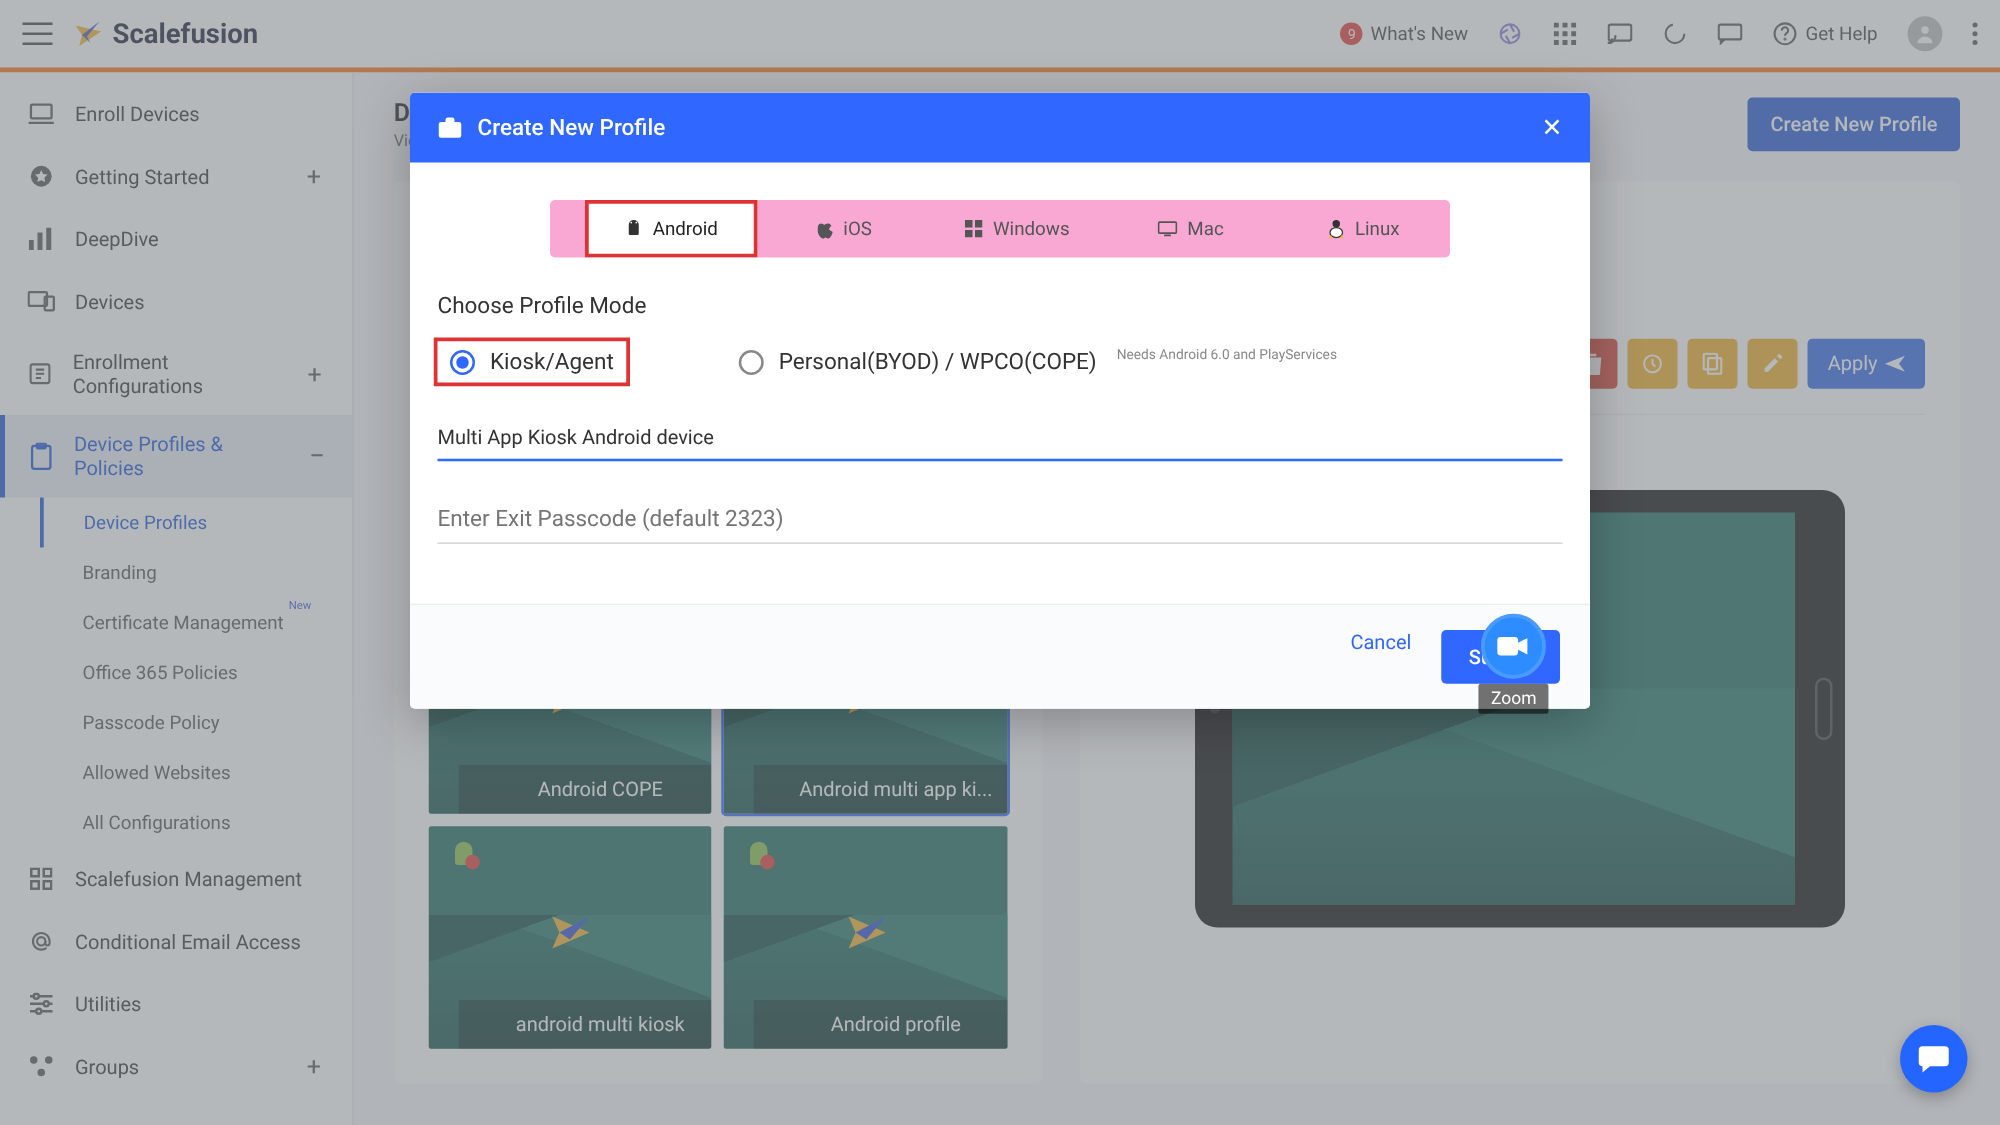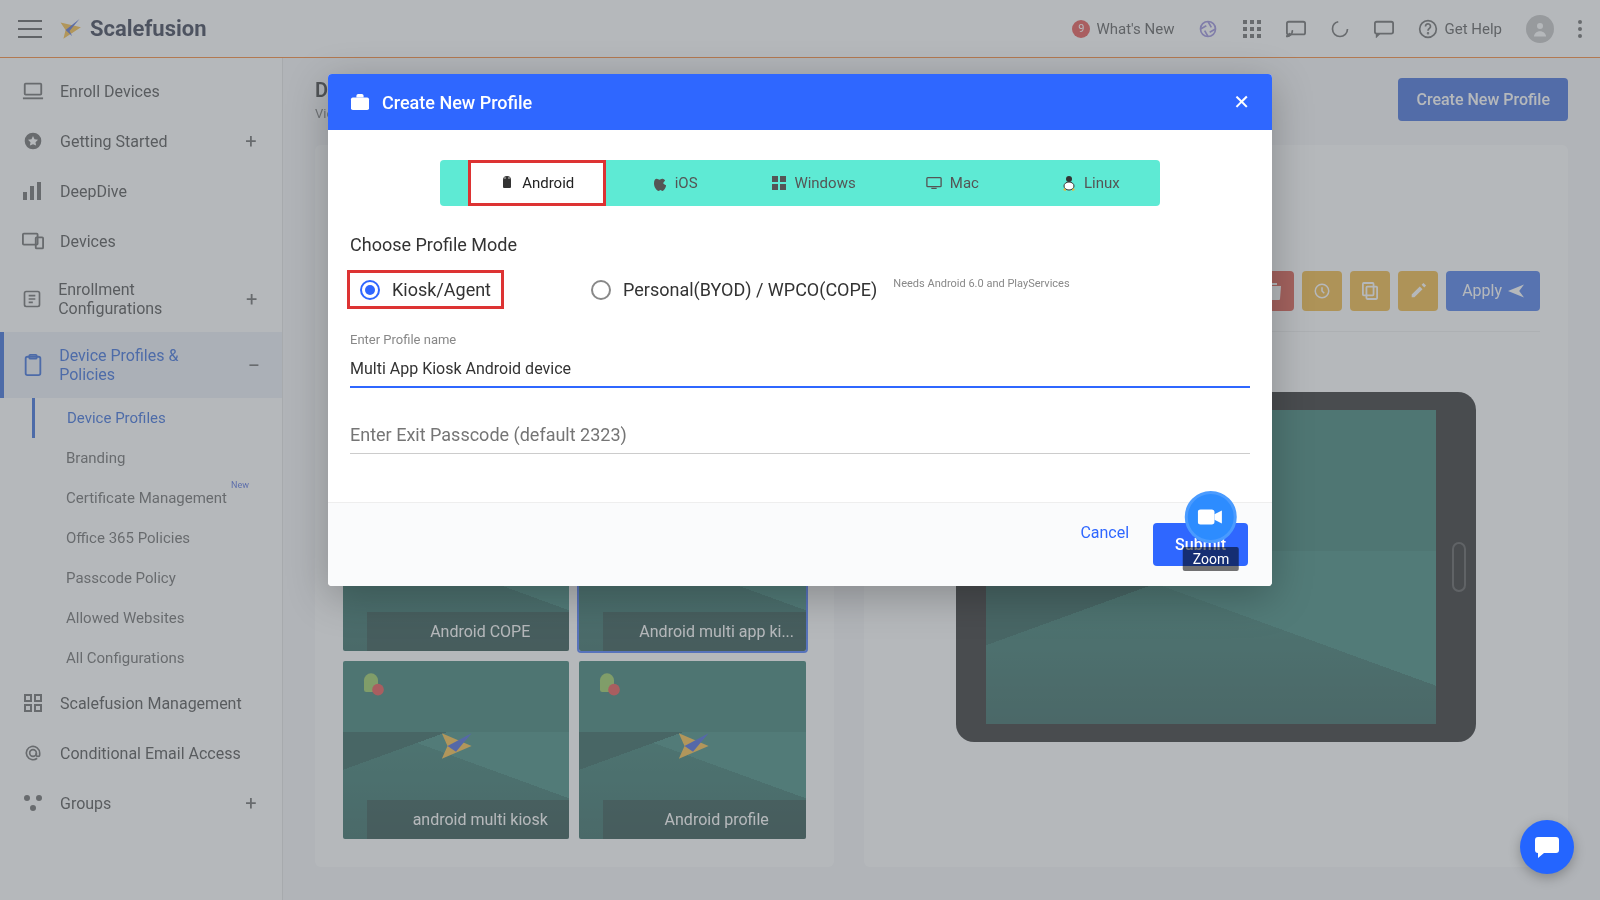--- a/index.html
+++ b/index.html
@@ -1,19 +1,19 @@
 <!DOCTYPE html>
 <html><head>
 <meta charset="utf-8">
 <style>
   * { box-sizing: border-box; margin: 0; padding: 0; font-family: -apple-system, BlinkMacSystemFont, "Segoe UI", Roboto, sans-serif; }
   body { width: 1600px; height: 900px; overflow: hidden; background: #fff; position: relative; }
 
   
-  .topbar { height: 58px; border-bottom: 1px solid #f97316; display: flex; align-items: center; padding: 0 18px; gap: 18px; }
+  .topbar { height: 58px; border-bottom: 4px solid #f97316; display: flex; align-items: center; padding: 0 18px; gap: 18px; }
   .hamburger { width: 24px; height: 18px; display: flex; flex-direction: column; justify-content: space-between; cursor: pointer; }
   .hamburger span { height: 2px; background: #444; }
   .logo-wrap { display: flex; align-items: center; gap: 8px; }
   .logo-icon { width: 22px; height: 22px; transform: rotate(-10deg); }
   .logo-text { font-size: 22px; font-weight: 700; color: #1a1f36; }
   .topbar-spacer { flex: 1; }
   .topbar-right { display: flex; align-items: center; gap: 24px; color: #555; }
   .wn-badge { width: 18px; height: 18px; border-radius: 50%; background: #e53935; color: #fff; font-size: 11px; display: inline-flex; align-items: center; justify-content: center; margin-right: 6px; }
   .topbar-item { display: flex; align-items: center; font-size: 15px; color: #444; cursor: pointer; }
   .topbar-ico { width: 20px; height: 20px; display: inline-flex; align-items: center; justify-content: center; color: #555; }
@@ -69,21 +69,21 @@
   .zoom-app { position:absolute; top: 26%; left:50%; transform:translateX(-50%); text-align:center; z-index:2; }
   .zoom-icon { width:52px; height:52px; border-radius:50%; background:#2d8cff; display:flex; align-items:center; justify-content:center; margin:0 auto; border:3px solid #4a9bff; }
   .zoom-label { background: rgba(0,0,0,0.55); color:#fff; font-size:14px; padding:4px 10px; margin-top:4px; border-radius:2px; }
 
   
   .overlay { position:absolute; inset:0; background: rgba(120,125,132,0.55); display:flex; align-items:flex-start; justify-content:center; padding-top: 74px; }
   .modal { width: 944px; background:#fff; border-radius:4px; box-shadow: 0 10px 40px rgba(0,0,0,0.25); overflow:hidden; }
   .modal-head { background:#2f67ff; color:#fff; padding: 16px 22px; display:flex; align-items:center; gap:12px; font-size:18px; font-weight:500; }
   .modal-close { margin-left:auto; cursor:pointer; font-size:20px; color:#fff; }
   .modal-body { padding: 30px 22px 20px; }
-  .tabs { display:flex; background:#5eead4; border-radius:4px; overflow:hidden; margin: 0 90px 28px; padding-left: 28px; }
+  .tabs { display:flex; background:#f9a8d4; border-radius:4px; overflow:hidden; margin: 0 90px 28px; padding-left: 28px; }
   .tab { flex:1; text-align:center; padding: 14px 0; font-size:15px; color:#555; cursor:pointer; display:flex; align-items:center; justify-content:center; gap:8px; }
   .tab.active { background:#fff; color:#222; }
   .tab.highlighted { outline: 3px solid #d33; outline-offset:-3px; }
   .section-title { font-size:18px; color:#333; margin-bottom: 18px; }
   .radio-row { display:flex; gap: 80px; align-items:center; margin-bottom: 26px; }
   .radio-opt { display:flex; align-items:center; gap: 12px; font-size:18px; color:#333; cursor:pointer; padding:6px 10px; }
   .radio-opt.highlighted { outline:3px solid #d33; outline-offset:0; }
   .radio-dot { width:20px; height:20px; border-radius:50%; border:2px solid #888; display:flex; align-items:center; justify-content:center; }
   .radio-dot.on { border-color:#2f67ff; }
   .radio-dot.on::after { content:""; width:10px; height:10px; border-radius:50%; background:#2f67ff; }
@@ -264,20 +264,31 @@
       <span>Scalefusion Management</span>
     </div>
     <div class="side-item">
       <span class="side-icon">
           <svg width="20" height="20" viewBox="0 0 24 24" fill="none" stroke="currentColor" stroke-width="2">
             <circle cx="12" cy="12" r="4"></circle>
             <path d="M16 12v2a2 2 0 004 0v-2a8 8 0 10-3 6.3"></path>
           </svg>
         </span>
       <span>Conditional Email Access</span>
+    </div>
+    <div class="side-item">
+      <span class="side-icon">
+          <svg width="20" height="18" viewBox="0 0 20 18" fill="none" stroke="currentColor" stroke-width="2">
+            <path d="M1 3h18M1 9h18M1 15h18"></path>
+            <circle cx="6" cy="3" r="2" fill="#fff"></circle>
+            <circle cx="14" cy="9" r="2" fill="#fff"></circle>
+            <circle cx="8" cy="15" r="2" fill="#fff"></circle>
+          </svg>
+        </span>
+      <span>Utilities</span>
     </div>
     <div class="side-item">
       <span class="side-icon">
           <svg width="20" height="18" viewBox="0 0 20 18" fill="currentColor">
             <circle cx="4" cy="4" r="3"></circle>
             <circle cx="16" cy="4" r="3"></circle>
             <circle cx="10" cy="14" r="3"></circle>
           </svg>
         </span>
       <span>Groups</span>
@@ -465,21 +476,20 @@
           <span class="radio-dot on"></span>
           <span>Kiosk/Agent</span>
         </label>
         <label class="radio-opt">
           <span class="radio-dot"></span>
           <span>Personal(BYOD) / WPCO(COPE)</span>
           <span class="radio-note">Needs Android 6.0 and PlayServices</span>
         </label>
       </div>
 
-      <div class="field-label">Enter Profile name</div>
       <input class="text-input" value="Multi App Kiosk Android device" style="">
 
       <input class="text-input muted" style="font-size: 18px;" placeholder="Enter Exit Passcode (default 2323)">
     </div>
     <div class="modal-foot">
       <span class="cancel-link">Cancel</span>
       <button class="submit-btn">Submit</button>
     </div>
   </div>
 </div>

